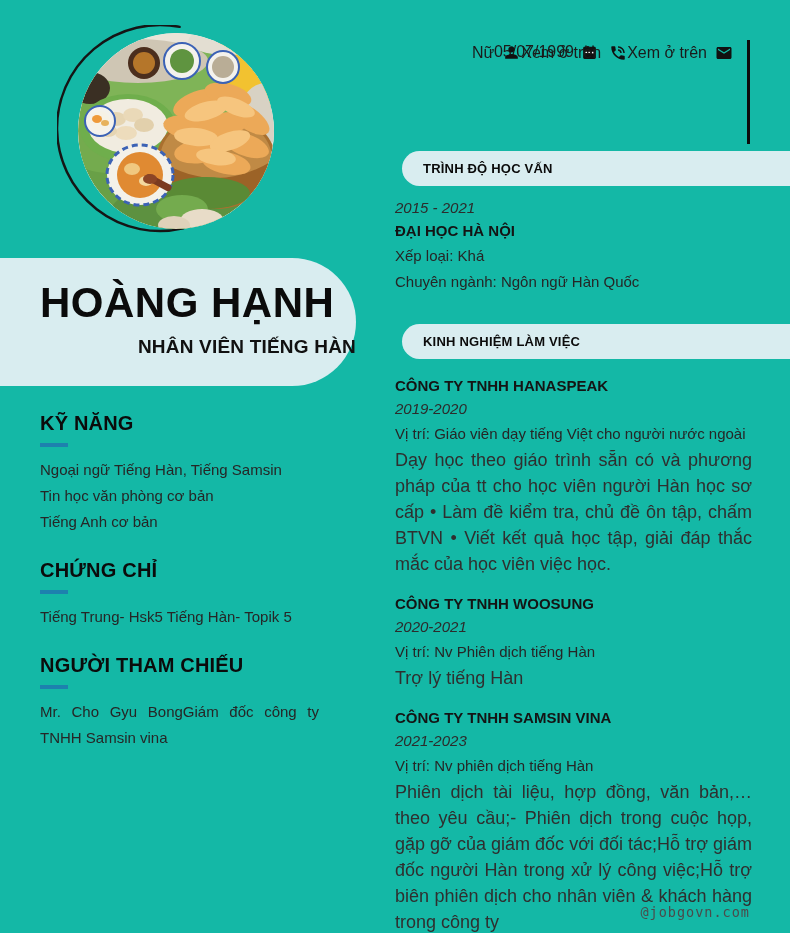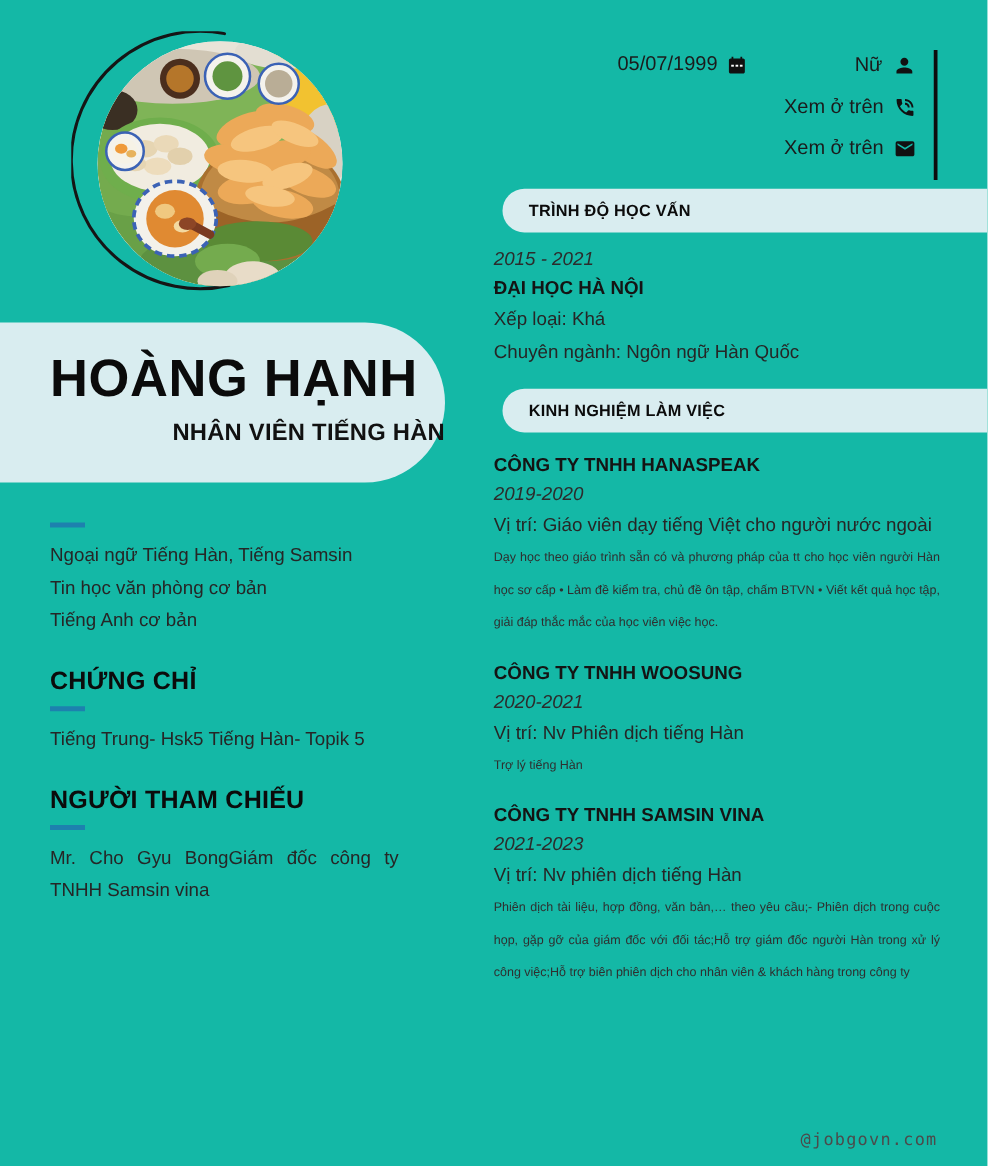--- a/index.html
+++ b/index.html
@@ -19,21 +19,21 @@
   }
   .photo svg{display:block;}
   
   .date-group{
     position:absolute;top:41px;right:192px;height:22px;
     display:flex;align-items:center;gap:7px;
     font-size:16px;color:#1b1b1b;
   }
   .contact-col{
     position:absolute;top:36px;right:57px;
-    display:flex;flex-direction:column;
+    display:flex;flex-direction:row;
   }
   .contact-row{
     height:33px;display:flex;align-items:center;justify-content:flex-end;gap:8px;
     font-size:16px;color:#1b1b1b;
   }
   .vline{position:absolute;left:747px;top:40px;width:3px;height:104px;background:#0d0d0d;}
   .icon{display:inline-flex;align-items:center;justify-content:center;}
   .icon svg{display:block;}
   
   .name-banner{
@@ -52,30 +52,30 @@
   .lref{font-size:15px;line-height:26px;color:#262626;text-align:justify;}
   
   .right-col{position:absolute;left:395px;top:0;width:357px;}
   .rbanner{
     position:relative;left:7px;width:388px;height:35px;
     background:#d9edf0;border-radius:18px 0 0 18px;
     box-sizing:border-box;display:flex;align-items:center;padding-left:21px;
   }
   .rbanner-label{font-size:13px;font-weight:bold;color:#0b0b0b;letter-spacing:.2px;}
   .banner-edu{margin-top:151px;}
-  .banner-exp{margin-top:16px;}
+  .banner-exp{margin-top:29px;}
   .period{font-style:italic;font-size:15px;color:#2c2c2c;line-height:22px;}
   .edu-period{margin-top:11px;}
   .school{font-size:15px;font-weight:bold;color:#141414;line-height:24px;}
   .rline{font-size:15px;color:#262626;line-height:26px;}
   .job{margin-top:15px;}
   .company{font-size:15px;font-weight:bold;color:#141414;line-height:23px;}
   .job .period{line-height:24px;}
   .position{font-size:15px;color:#262626;line-height:26px;}
-  .desc{font-size:10px;color:#2f2f2f;line-height:26px;text-align:justify;margin:0;}
+  .desc{font-size:18px;color:#2f2f2f;line-height:26px;text-align:justify;margin:0;}
   
   .watermark{
     position:absolute;right:40px;bottom:13px;
     font-family:"DejaVu Sans Mono","Liberation Mono",monospace;
     font-size:13.5px;color:#4b4b4b;letter-spacing:1px;
   }
 </style>
 </head>
 <body>
 
@@ -206,20 +206,21 @@
 
   <div class="vline"></div>
 
   <div class="name-banner">
     <div class="name">HOÀNG HẠNH</div>
     <div class="job-title">NHÂN VIÊN TIẾNG HÀN</div>
   </div>
 
   <div class="left-col">
     <div class="lsection">
+      <div class="lhead">KỸ NĂNG</div>
       <div class="lbar"></div>
       <div class="litem">Ngoại ngữ Tiếng Hàn, Tiếng Samsin</div>
       <div class="litem">Tin học văn phòng cơ bản</div>
       <div class="litem">Tiếng Anh cơ bản</div>
     </div>
     <div class="lsection">
       <div class="lhead">CHỨNG CHỈ</div>
       <div class="lbar"></div>
       <div class="litem">Tiếng Trung- Hsk5 Tiếng Hàn- Topik 5</div>
     </div>

